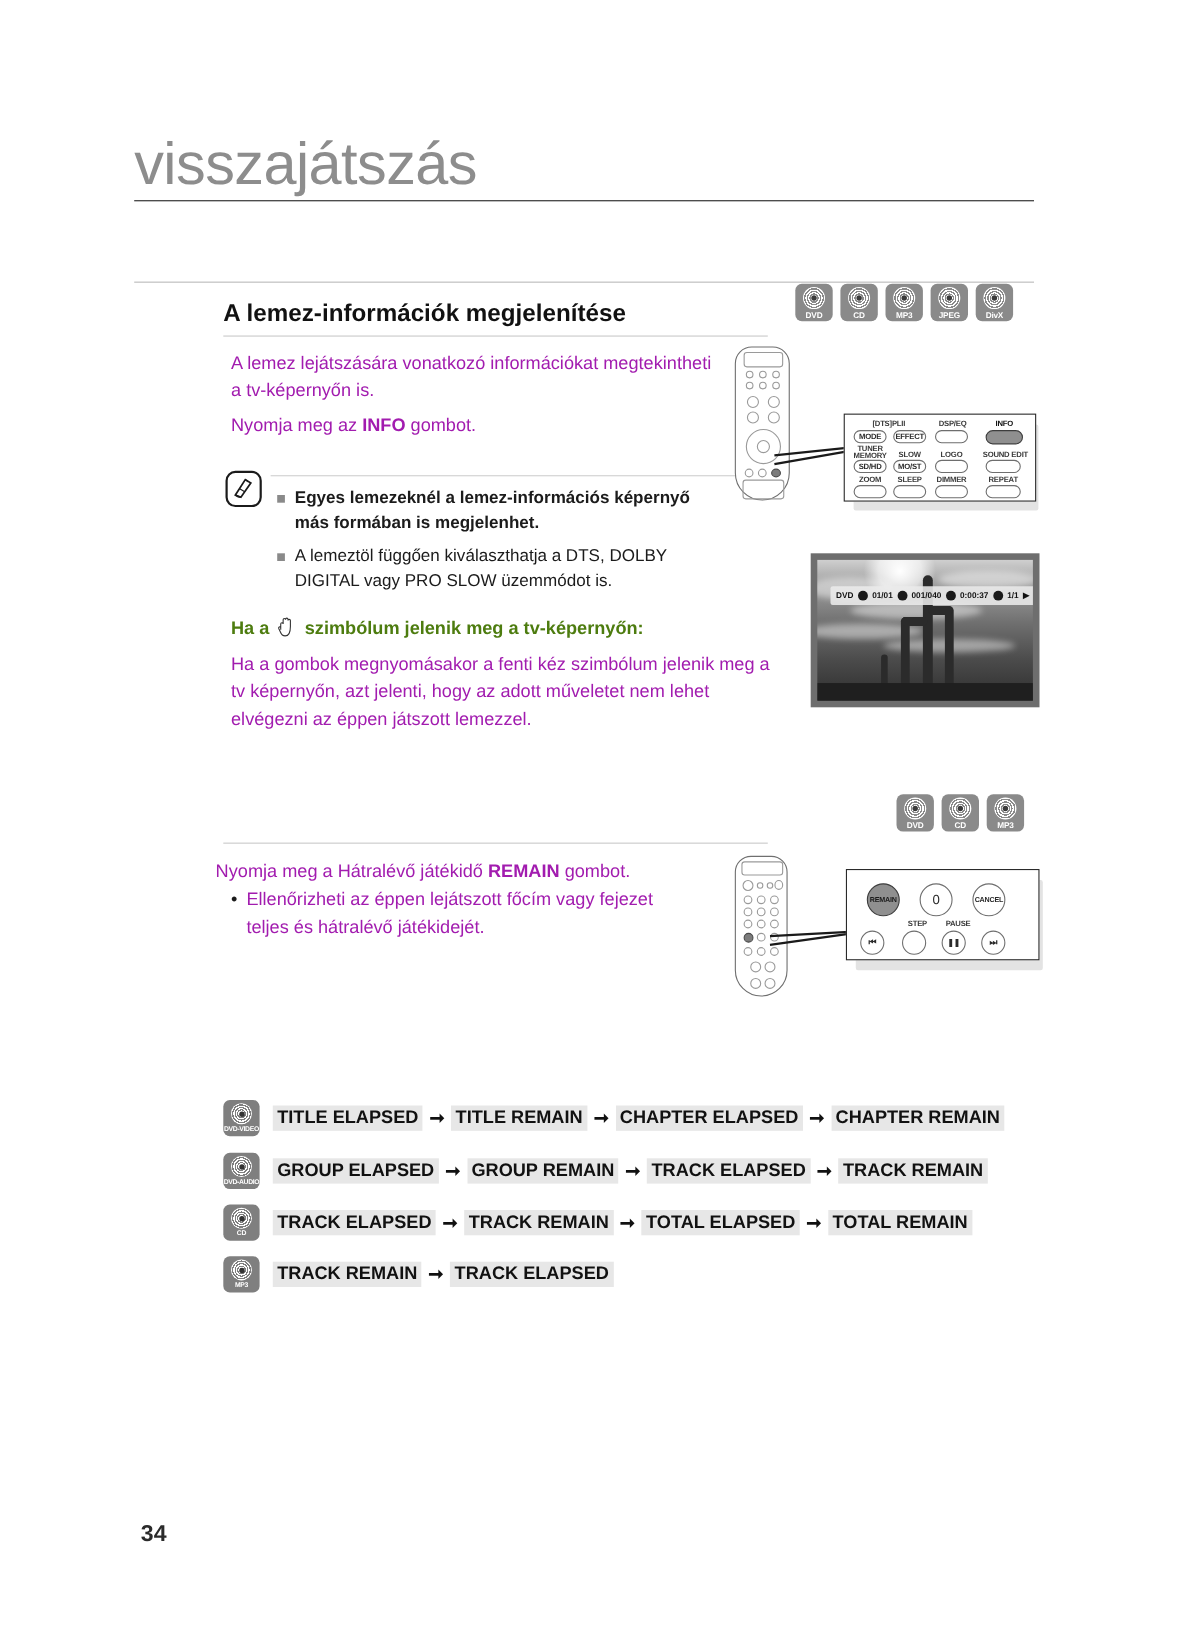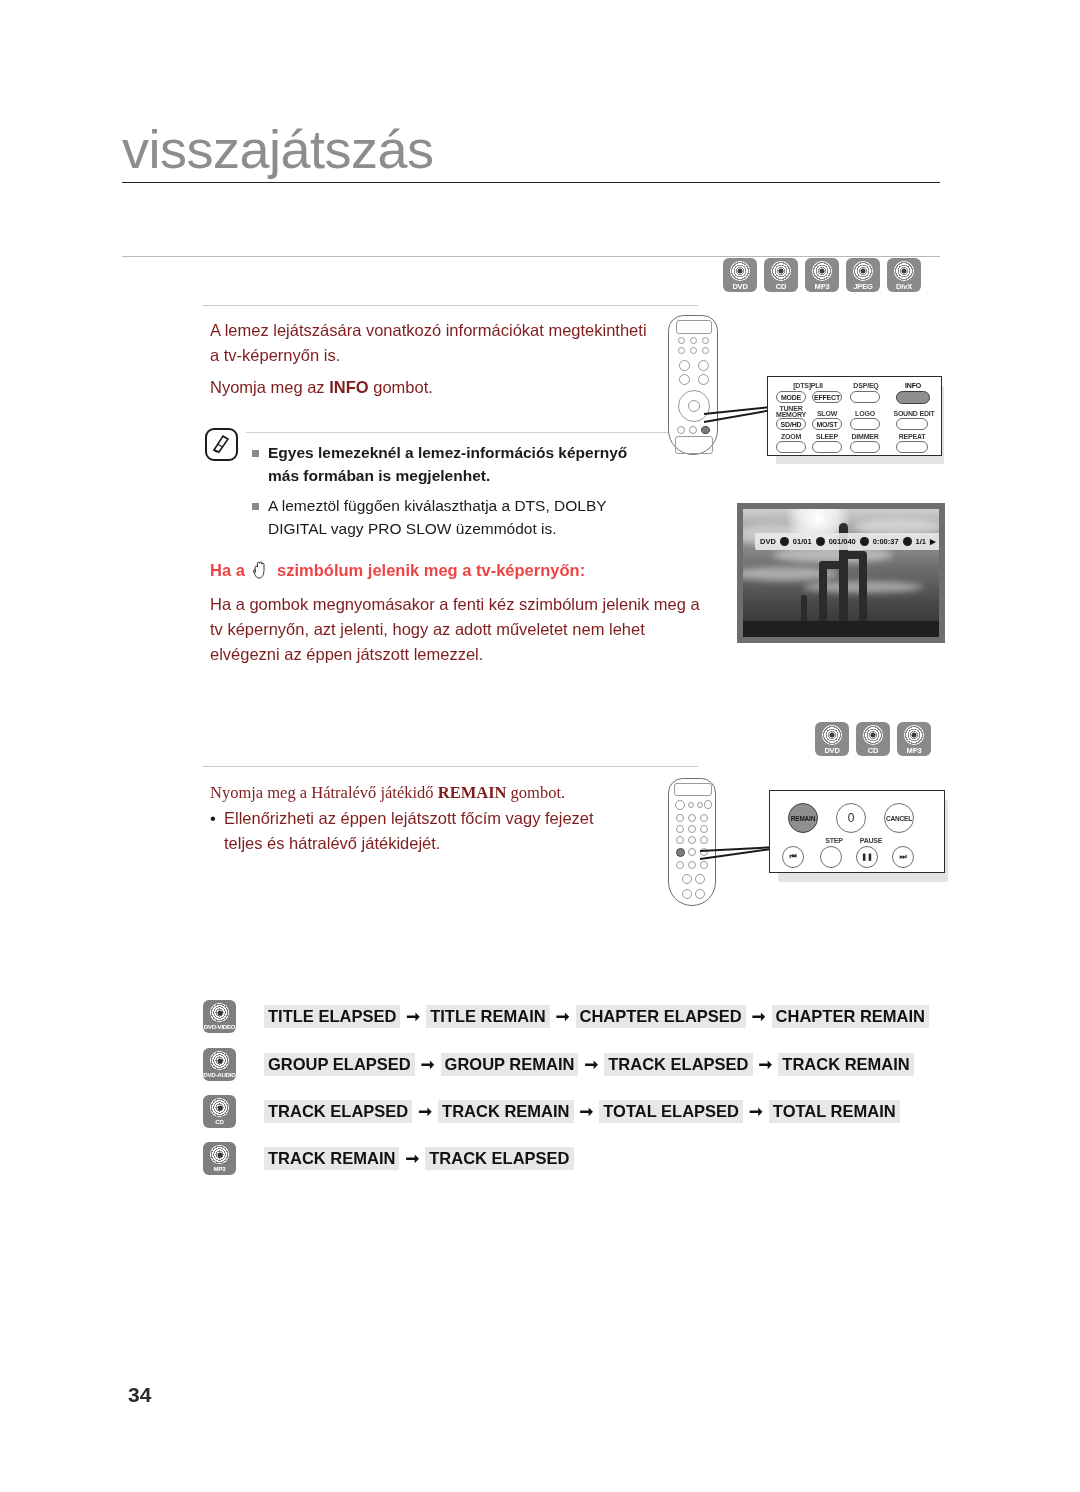--- a/index.html
+++ b/index.html
@@ -129,21 +129,21 @@
     line-height: 10px;
     letter-spacing: -0.2px;
     margin-top: 1px;
   }
 
   
   .body-text {
     position: absolute;
     font-size: 16.5px;
     line-height: 25px;
-    color: #7f1d1d;
+    color: #a21caf;
   }
   .body-text b { font-weight: bold; }
 
   
   .note-rule {
     position: absolute;
     left: 246px;
     top: 432px;
     width: 452px;
     height: 1px;
@@ -318,21 +318,21 @@
     top: 955px;
     font-size: 17.5px;
     font-weight: bold;
     color: #111;
     white-space: nowrap;
   }
   .seq-row {
     position: absolute;
     display: flex;
     align-items: center;
-    gap: 28px;
+    gap: 12px;
   }
   .seq-badge {
     width: 33px;
     height: 33px;
     border-radius: 6px;
     background: #7f7f7f;
     display: flex;
     flex-direction: column;
     align-items: center;
     justify-content: flex-start;
@@ -404,20 +404,21 @@
 </head>
 <body>
 
 <div class="page">
 
   <div class="chapter-title">visszajátszás</div>
   <div class="chapter-rule"></div>
 
   <div class="section-rule"></div>
 
+  <div class="sub-head" style="left:203px; top:272px;">A lemez-információk megjelenítése</div>
   <div class="sub-rule" style="left:203px; top:305px; width:495px;"></div>
 
   <div class="badge-row" style="left:723px; top:258px;">
     <div class="badge">
       <div class="disc"></div>
       <div class="blabel">DVD</div>
     </div>
     <div class="badge">
       <div class="disc"></div>
       <div class="blabel">CD</div>
@@ -451,21 +452,21 @@
       <path d="M10.5 14 L15.5 17" fill="none" stroke="#1b1b1b" stroke-width="1.1"></path>
     </svg>
   </div>
 
   <div class="sq-bullet" style="left:252px; top:450px;"></div>
   <div class="note-item" style="left:268px; top:441px; width:392px;font-weight:bold;">Egyes lemezeknél a lemez-információs képernyő más formában is megjelenhet.</div>
 
   <div class="sq-bullet" style="left:252px; top:503px;"></div>
   <div class="note-item" style="left:268px; top:494px; width:392px;">A lemeztöl függően kiválaszthatja a DTS, DOLBY DIGITAL vagy PRO SLOW üzemmódot is.</div>
 
-  <div style="position:absolute; left:210px; top:560px; font-size:16.5px; font-weight:bold; color:#ef4444; white-space:nowrap;">
+  <div style="position:absolute; left:210px; top:560px; font-size:16.5px; font-weight:bold; color:#4d7c0f; white-space:nowrap;">
     <span>Ha a</span>
     <span class="hand-inline">
       <svg width="17" height="20" viewBox="0 0 17 20">
         <path d="M3.2 12.5 V7.2 a1.1 1.1 0 0 1 2.2 0 V3.4 a1.1 1.1 0 0 1 2.2 0 V3.0 a1.1 1.1 0 0 1 2.2 0 V4.2 a1.1 1.1 0 0 1 2.2 0 V9.5 c0 4.6 -1.4 8.6 -4.8 8.6 c-2.4 0 -3.6 -1.8 -4.4 -3.8 l-1.4 -2.9 a1.1 1.1 0 0 1 1.8 -1.2 Z" fill="#ffffff" stroke="#333" stroke-width="1"></path>
       </svg>
     </span>
     <span>szimbólum jelenik meg a tv-képernyőn:</span>
   </div>
 
   <div class="body-text" style="left:210px; top:592px; width:497px;">Ha a gombok megnyomásakor a fenti kéz szimbólum jelenik meg a tv képernyőn, azt jelenti, hogy az adott műveletet nem lehet elvégezni az éppen játszott lemezzel.</div>
@@ -568,21 +569,21 @@
     <div class="badge">
       <div class="disc"></div>
       <div class="blabel">CD</div>
     </div>
     <div class="badge">
       <div class="disc"></div>
       <div class="blabel">MP3</div>
     </div>
   </div>
 
-  <div class="body-text" style="left:210px; top:780px; width:460px;font-family:Liberation Serif, serif;">
+  <div class="body-text" style="left:196px; top:780px; width:460px;">
     <span>Nyomja meg a Hátralévő játékidő </span><b>REMAIN</b><span> gombot.</span>
   </div>
 
   <div style="position:absolute; left:210px; top:806px; width:8px; font-size:16.5px; line-height:25px; color:#1b1b1b;">•</div>
   <div class="body-text" style="left:224px; top:806px; width:412px;">Ellenőrizheti az éppen lejátszott főcím vagy fejezet teljes és hátralévő játékidejét.</div>
 
   <div class="remote" style="left:668px; top:778px; width:48px; height:128px;">
     <div class="rbox" style="left:5px; top:4px; width:38px; height:13px;"></div>
     <div class="rk" style="left:6px; top:21px; width:10px; height:10px;"></div>
     <div class="rk" style="left:19px; top:23px; width:6px; height:6px;"></div>

